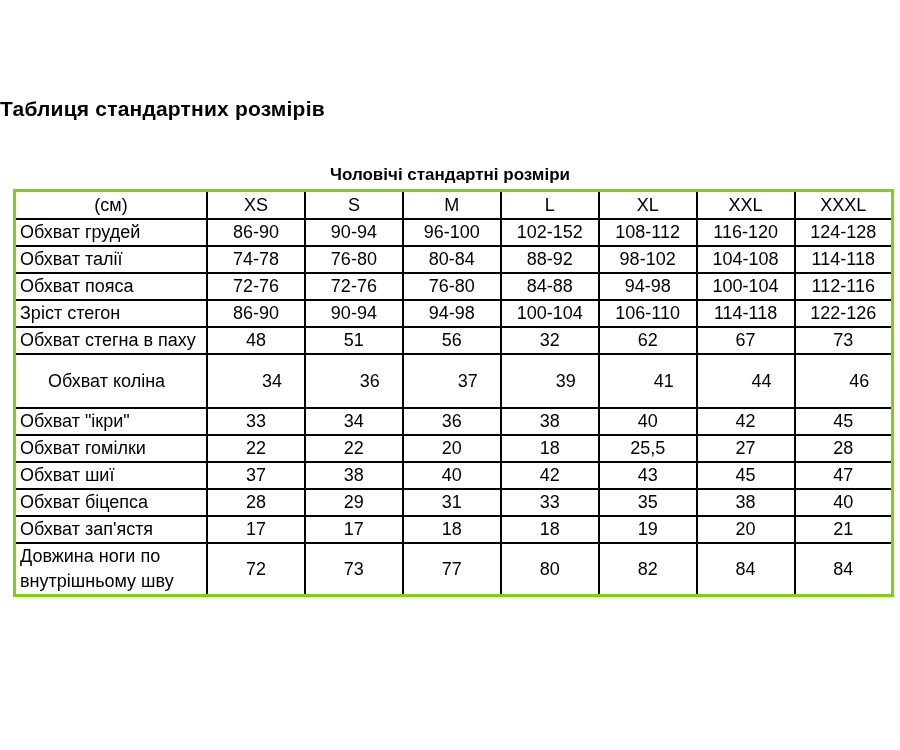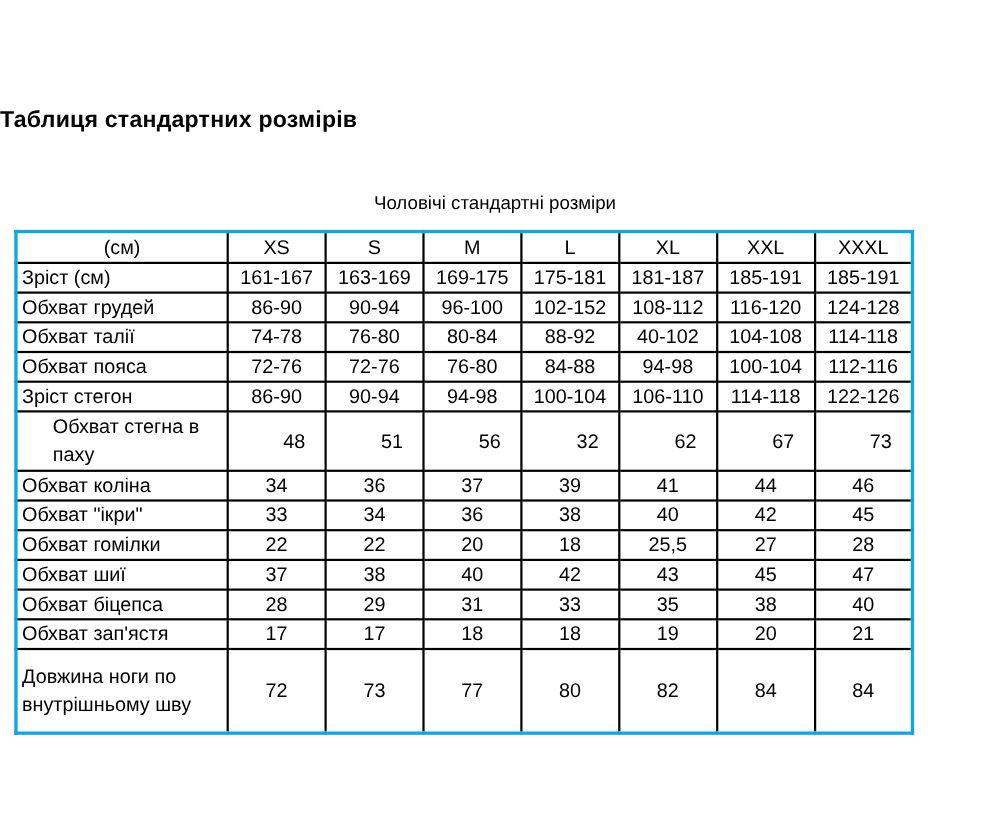--- a/index.html
+++ b/index.html
@@ -20,33 +20,33 @@
   .page-title {
     margin: 0;
     padding-top: 96px;
     text-align: left;
     font-size: 21px;
     font-weight: bold;
     line-height: 26px;
     letter-spacing: 0.2px;
   }
   .page-subtitle {
-    margin: 14px;
+    margin: 4px;
     padding-top: 38px;
     text-align: center;
     font-size: 17px;
-    font-weight: normal;
+    font-weight: bold;
     line-height: 21px;
   }
   table.size-table {
     margin-left: 13px;
-    width: 818px;
+    width: 881px;
     border-collapse: collapse;
     table-layout: fixed;
-    border: 3px solid #0ea5e9;
+    border: 3px solid #84cc16;
     font-size: 18px;
   }
   table.size-table th,
   table.size-table td {
     border: 2px solid #000000;
     padding: 0;
     height: 25px;
     line-height: 25px;
     text-align: center;
     vertical-align: middle;
@@ -88,47 +88,37 @@
           <th class="size-header">S</th>
           <th class="size-header">M</th>
           <th class="size-header">L</th>
           <th class="size-header">XL</th>
           <th class="size-header">XXL</th>
           <th class="size-header">XXXL</th>
         </tr>
     </thead>
     <tbody id="table-body">
 
-    <tr>
-          <td class="label-cell">Зріст (см)</td>
-          <td>161-167</td>
-          <td>163-169</td>
-          <td>169-175</td>
-          <td>175-181</td>
-          <td>181-187</td>
-          <td>185-191</td>
-          <td>185-191</td>
-        </tr>
         <tr>
           <td class="label-cell">Обхват грудей</td>
           <td>86-90</td>
           <td>90-94</td>
           <td>96-100</td>
           <td>102-152</td>
           <td>108-112</td>
           <td>116-120</td>
           <td>124-128</td>
         </tr>
         <tr>
           <td class="label-cell">Обхват талії</td>
           <td>74-78</td>
           <td>76-80</td>
           <td>80-84</td>
           <td>88-92</td>
-          <td>40-102</td>
+          <td>98-102</td>
           <td>104-108</td>
           <td>114-118</td>
         </tr>
         <tr>
           <td class="label-cell">Обхват пояса</td>
           <td>72-76</td>
           <td>72-76</td>
           <td>76-80</td>
           <td>84-88</td>
           <td>94-98</td>

